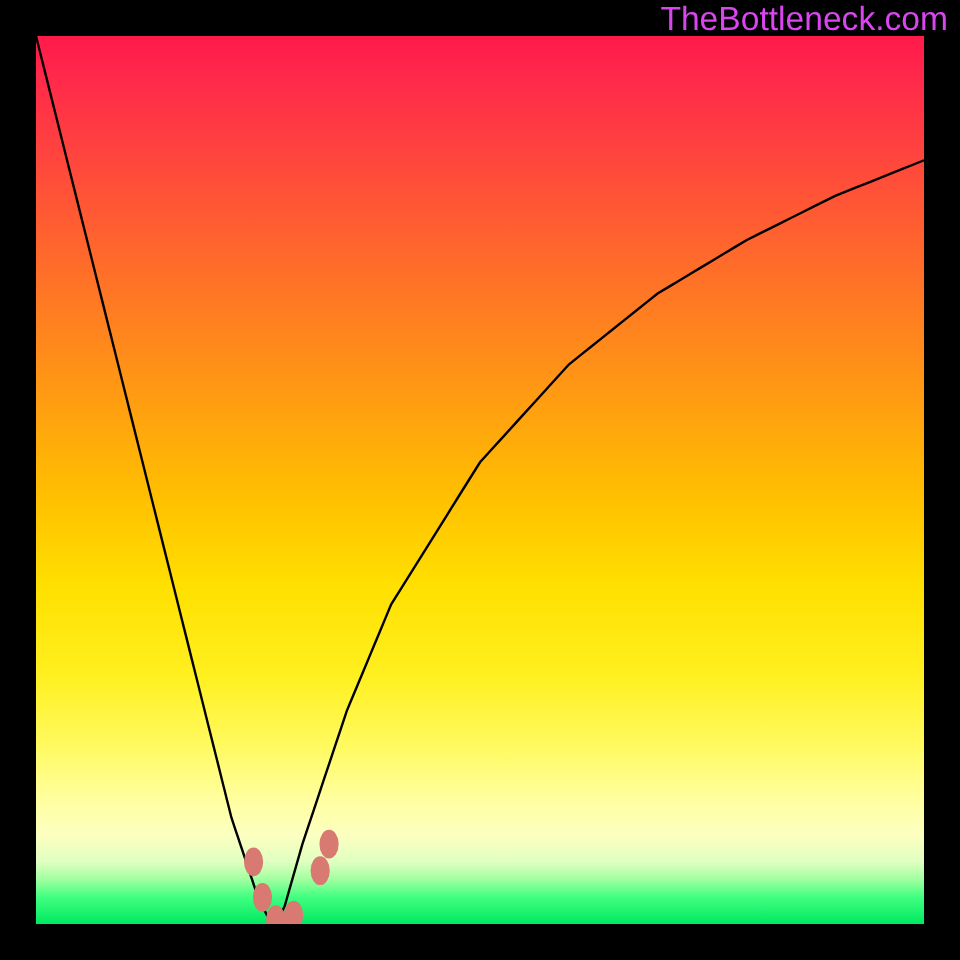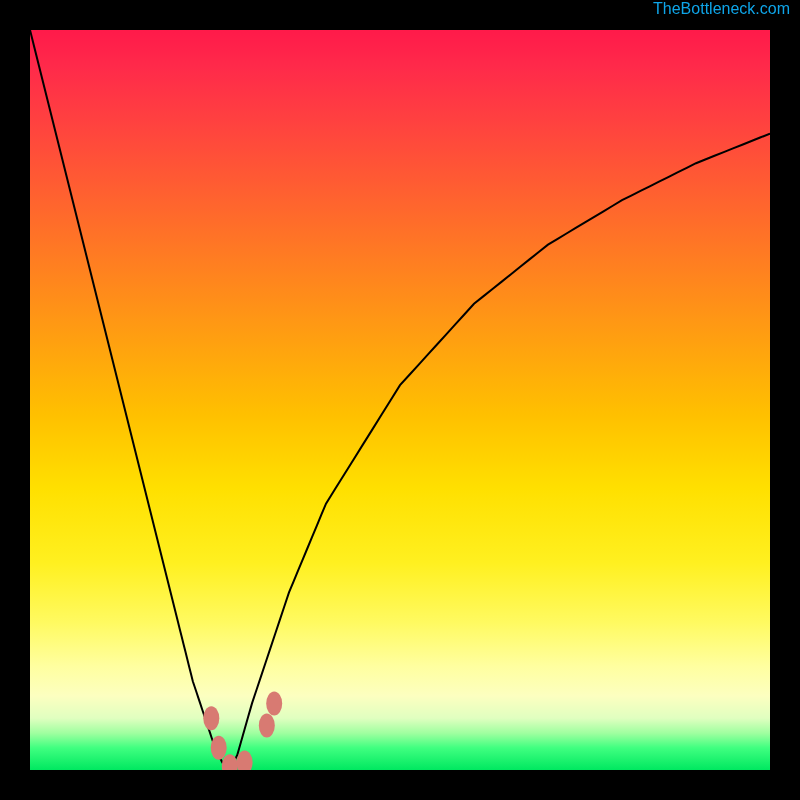--- a/index.html
+++ b/index.html
@@ -8,22 +8,22 @@
     width: 800px;
     height: 800px;
     background: #000;
     position: relative;
     font-family: Arial, sans-serif;
   }
   .attribution {
     position: absolute;
     top: 0;
     right: 10px;
-    color: #0ea5e9;
-    font-size: 16px;
+    color: #d946ef;
+    font-size: 28px;
     z-index: 10;
   }
   .plot-area {
     position: absolute;
     top: 30px;
     left: 30px;
     width: 740px;
     height: 740px;
     overflow: hidden;
   }

